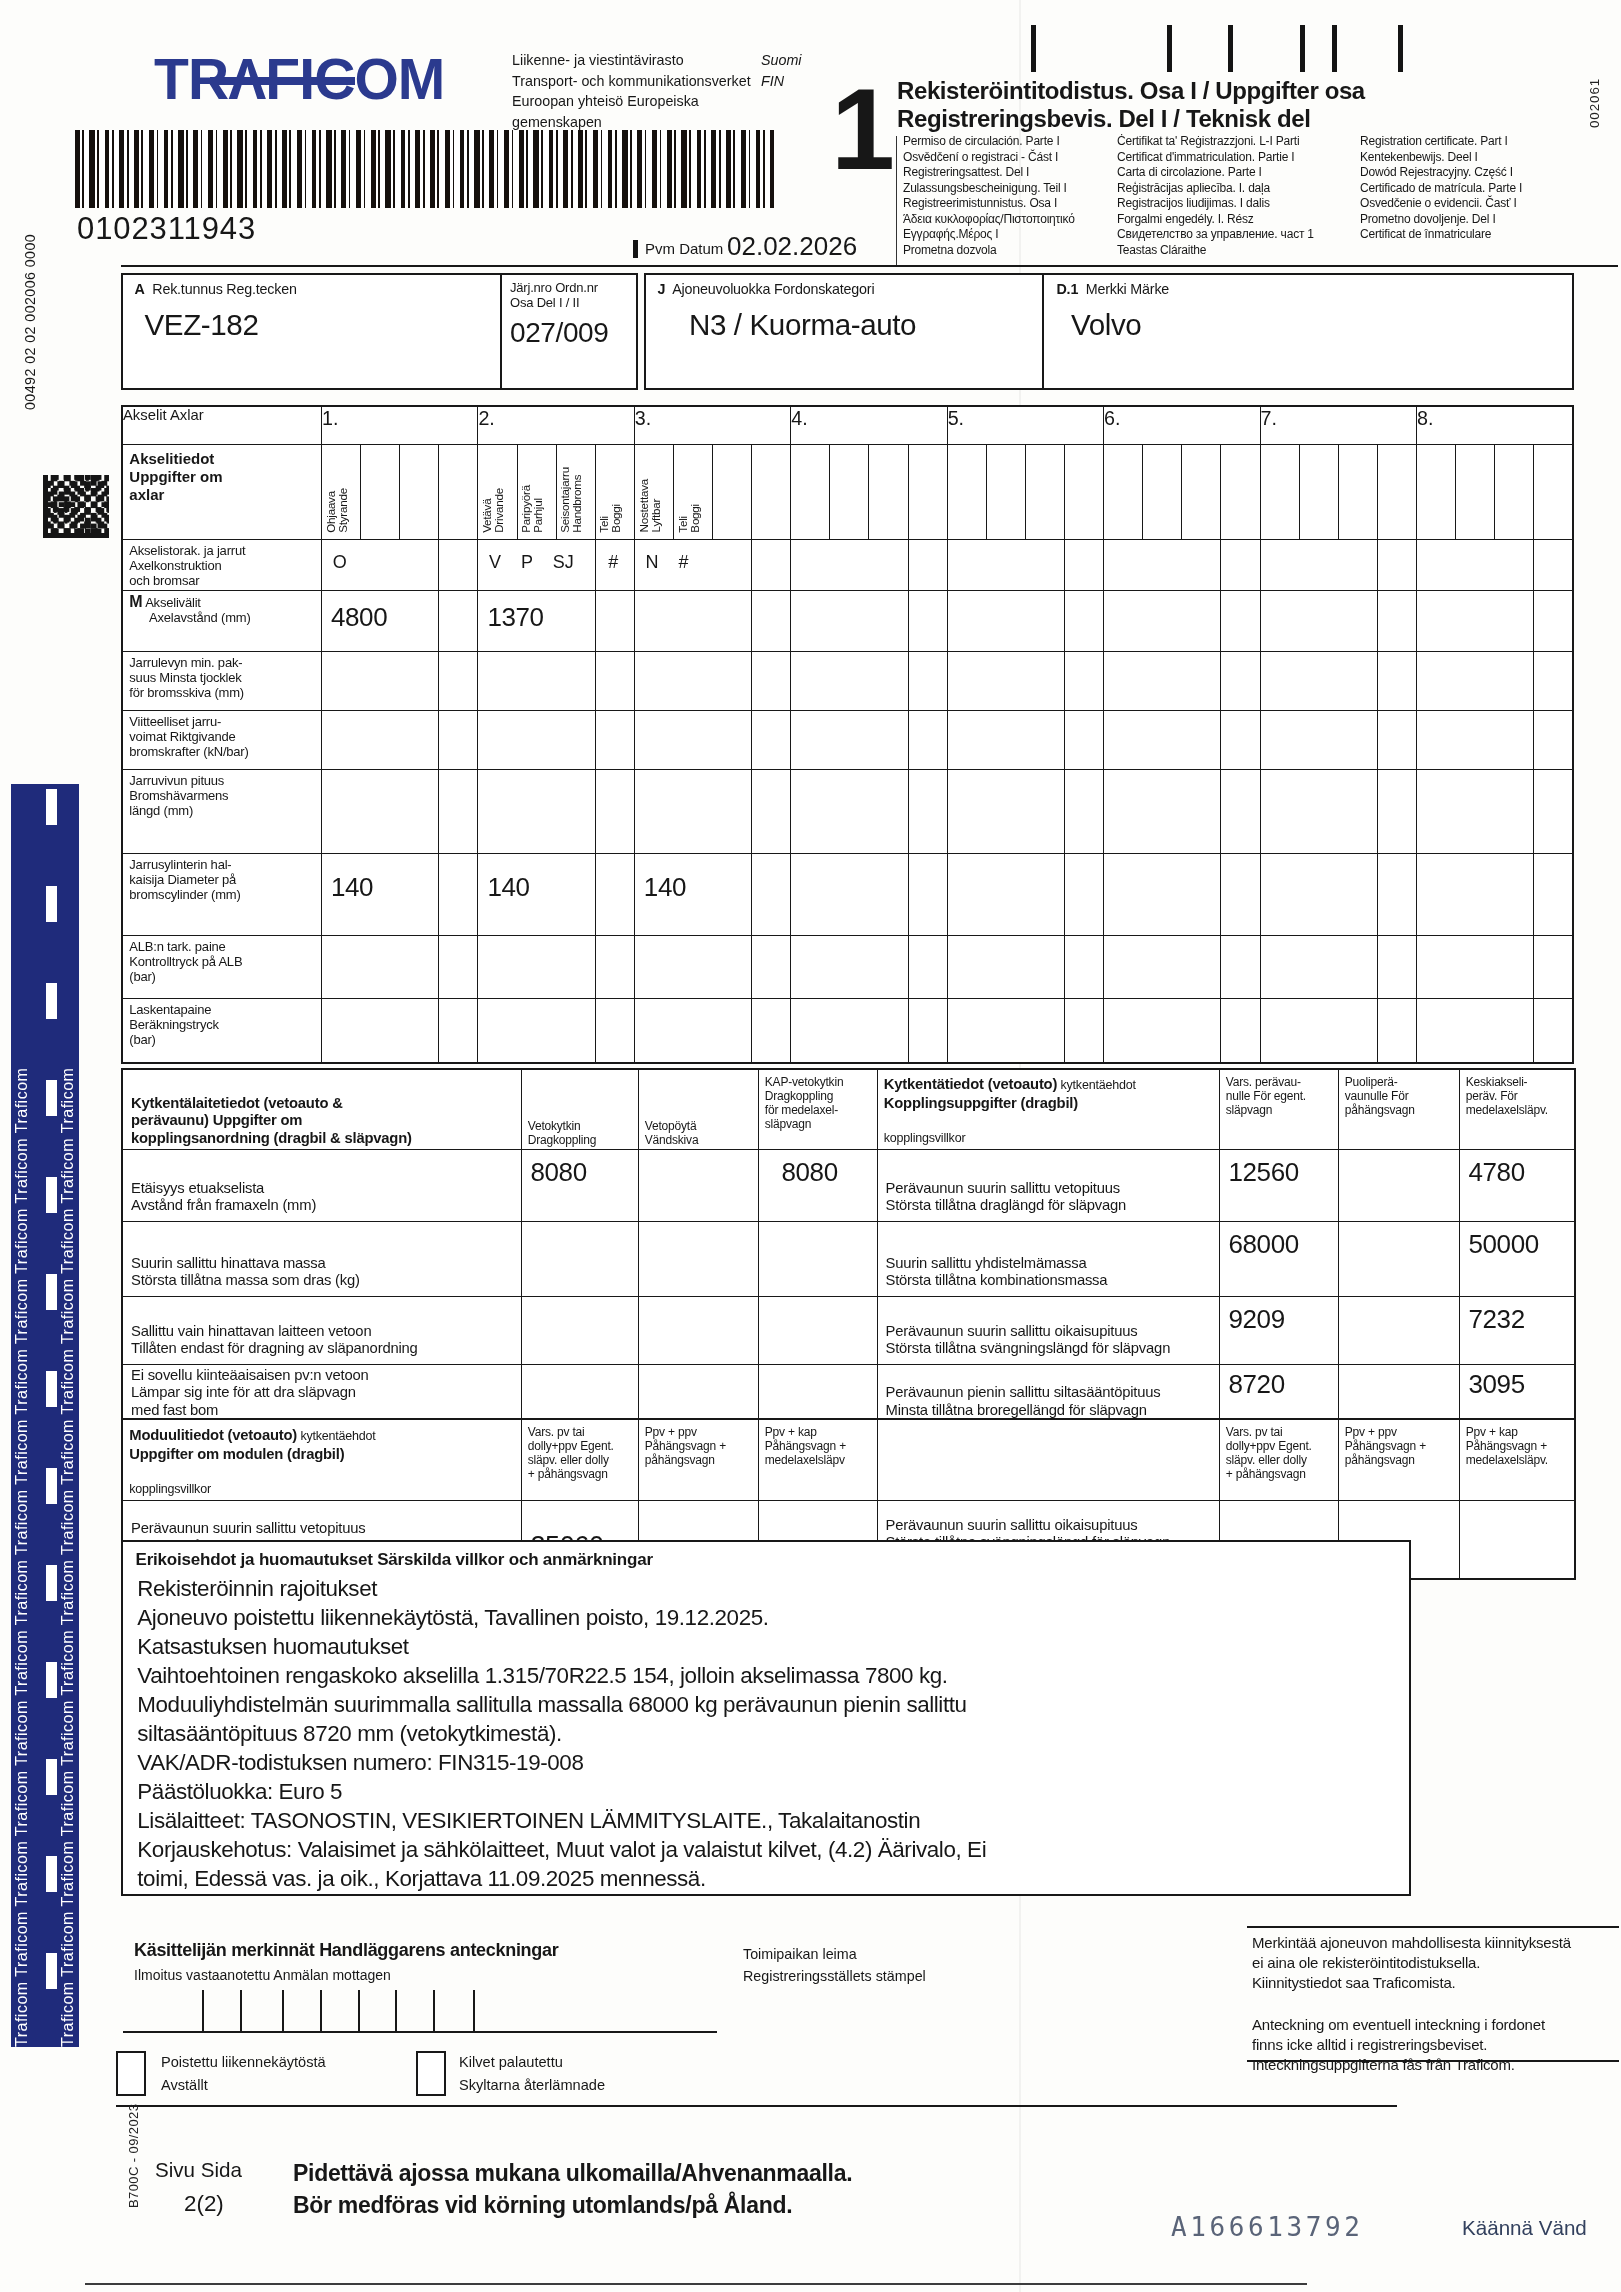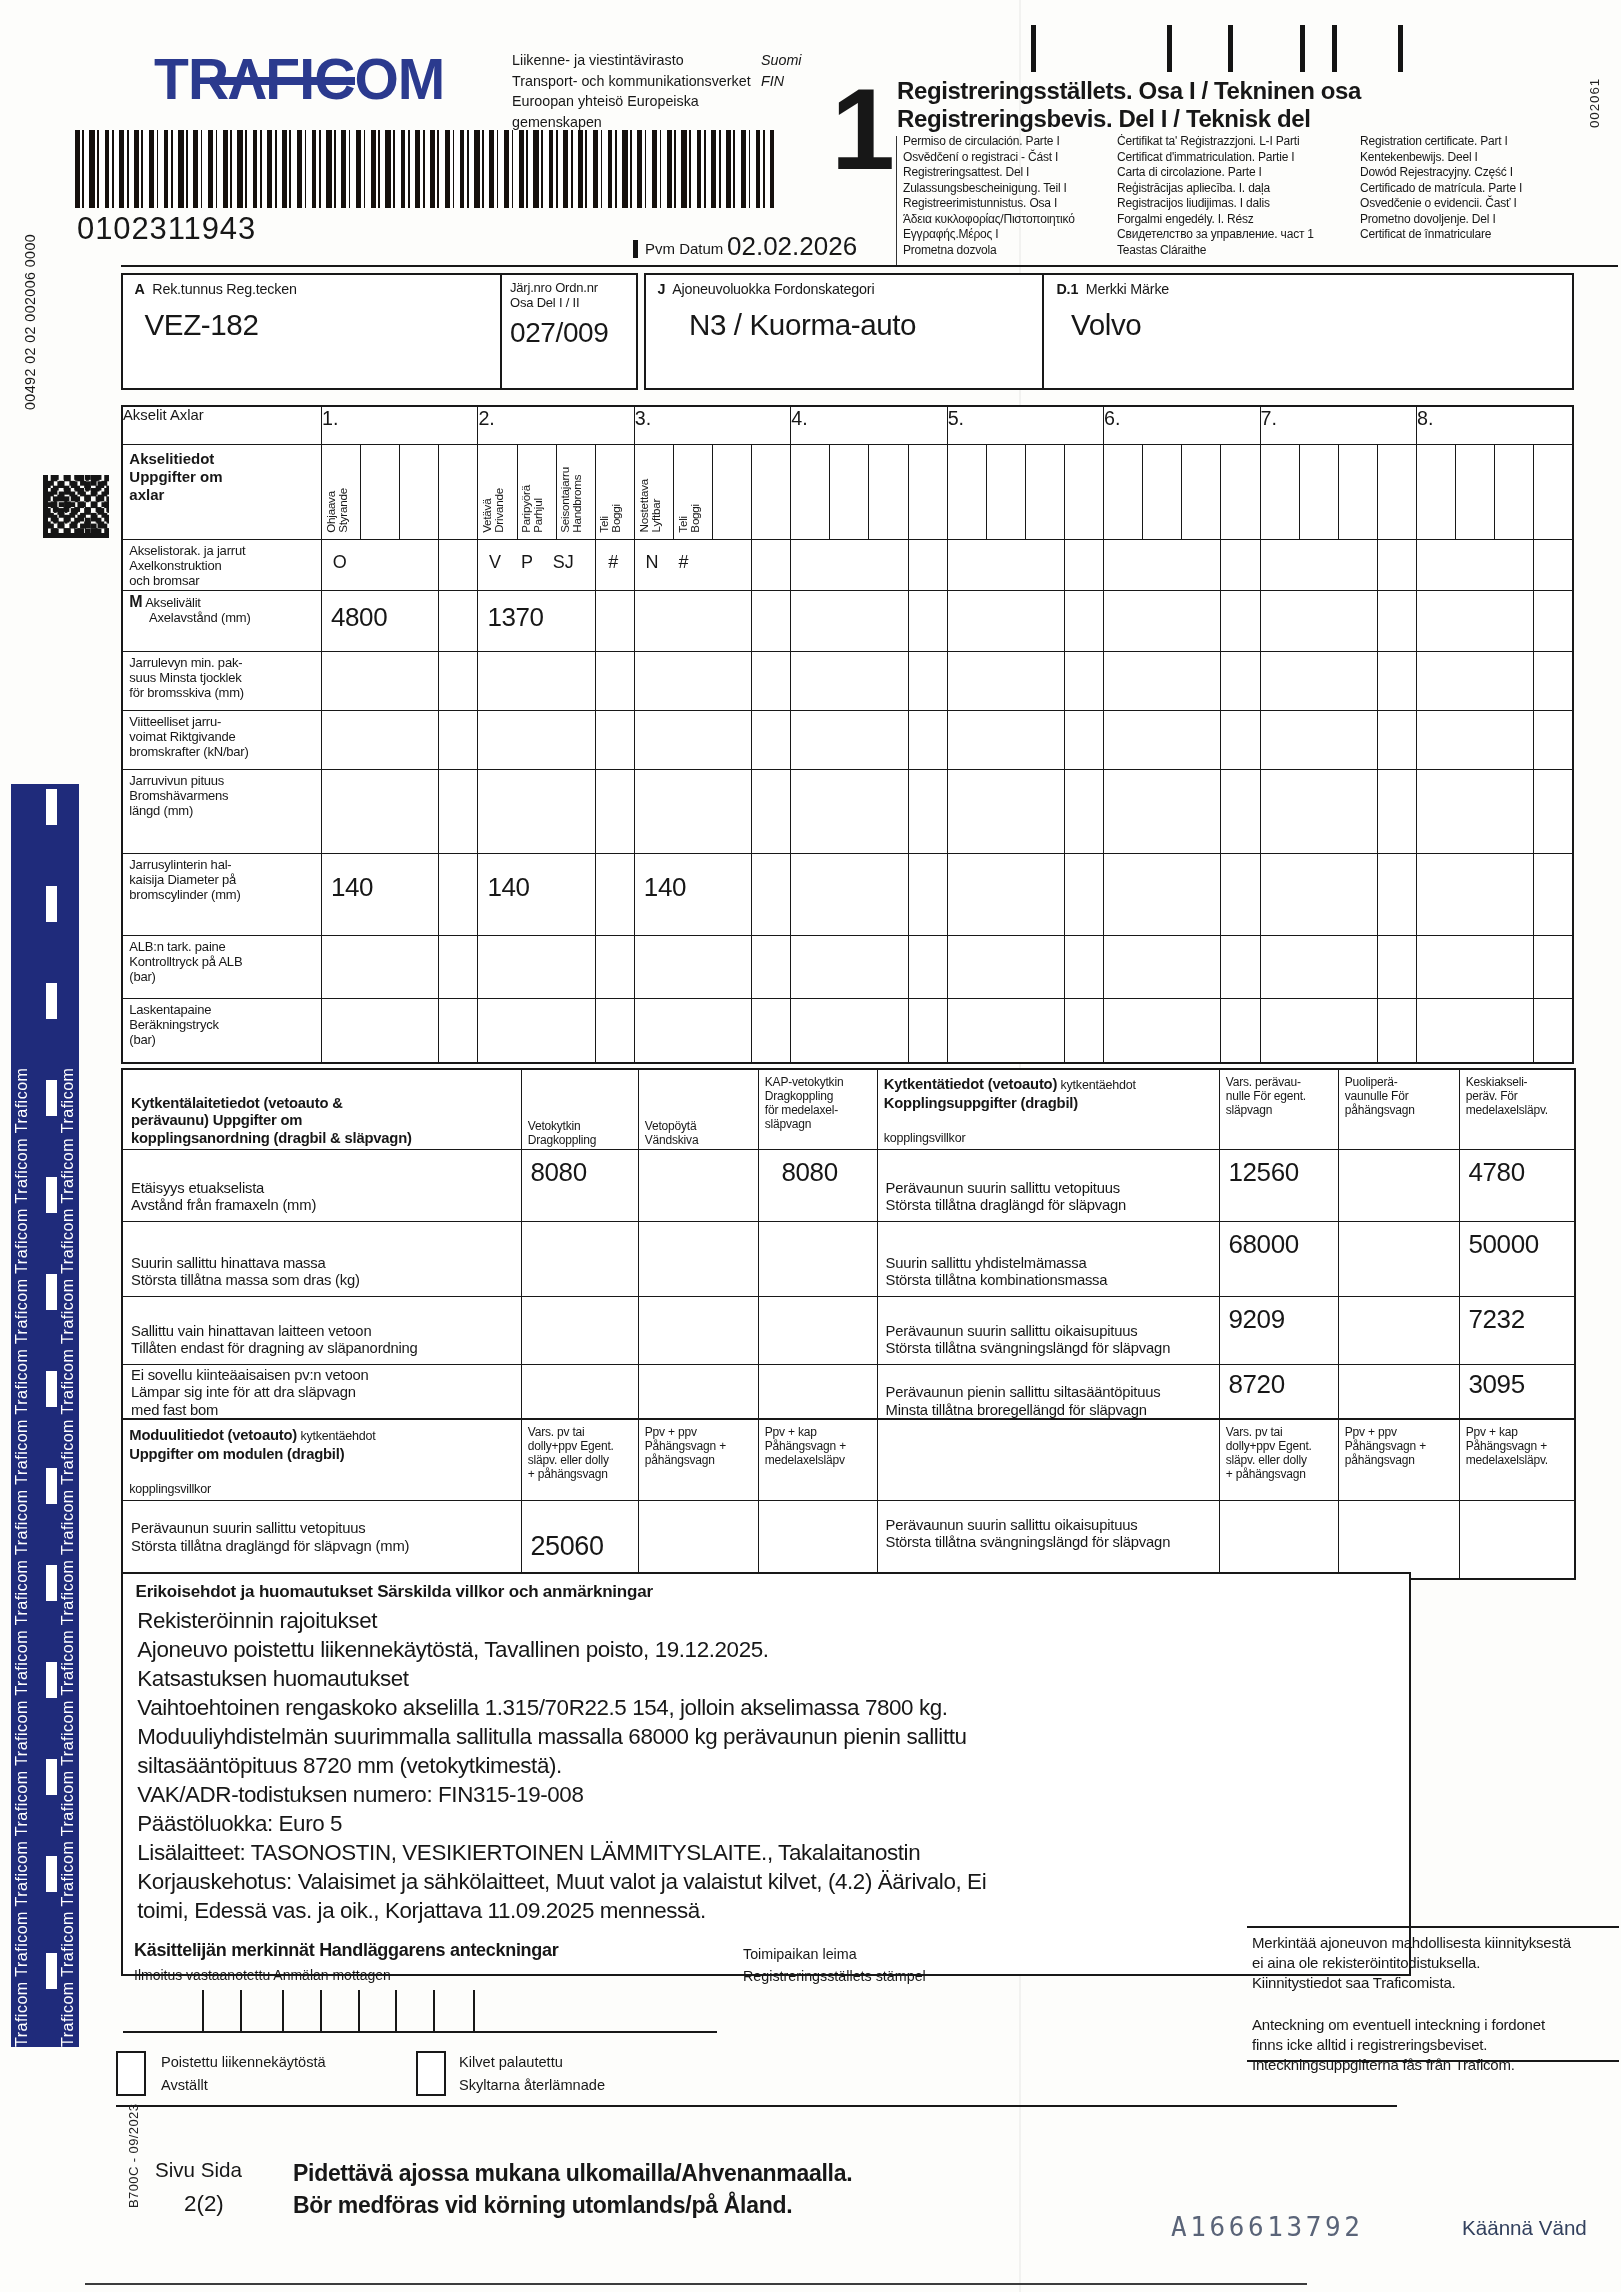--- a/index.html
+++ b/index.html
@@ -106,21 +106,21 @@
   <div class="regmark" style="left:1031px;"></div>
   <div class="regmark" style="left:1167px;"></div>
   <div class="regmark" style="left:1228px;"></div>
   <div class="regmark" style="left:1300px;"></div>
   <div class="regmark" style="left:1332px;"></div>
   <div class="regmark" style="left:1398px;"></div>
 
   <div class="abs vtext serial-right" style="left:1587px;top:56px;height:72px;">002061</div>
 
   <div class="abs part-one" style="left:831px;top:82px;">1</div>
-  <div class="abs doc-title" style="left:897px;top:77px;">Registreringsställets. Osa I / Tekninen osa</div>
+  <div class="abs doc-title" style="left:897px;top:77px;">Rekisteröintitodistus. Osa I / Uppgifter osa</div>
   <div class="abs doc-title" style="left:897px;top:105px;">Registreringsbevis. Del I / Teknisk del</div>
   <div class="abs vline" style="left:896px;top:136px;height:129px;"></div>
   <div class="abs langcol pre" style="left:903px;top:134px;width:213px;">Permiso de circulación. Parte I
 Osvědčení o registraci - Část I
 Registreringsattest. Del I
 Zulassungsbescheinigung. Teil I
 Registreerimistunnistus. Osa I
 Άδεια κυκλοφορίας/Πιστοποιητικό
 Εγγραφής.Μέρος I
 Prometna dozvola</div>
@@ -648,21 +648,21 @@
 Största tillåtna svängningslängd för släpvagn</div>
             </td>
         <td></td>
         <td></td>
         <td></td>
       </tr>
     </tbody>
       </table>
   </div>
 
-  <div class="abs specbox" style="left:121px;top:1572px;width:1290px;height:404px;">
+  <div class="abs specbox" style="left:121px;top:1540px;width:1290px;height:356px;">
     <div class="spectitle" style="padding:8px 0 0 12.5px;">Erikoisehdot ja huomautukset Särskilda villkor och anmärkningar</div>
     <div class="specbody" style="padding:3.6px 0 0 14.3px;">Rekisteröinnin rajoitukset
 Ajoneuvo poistettu liikennekäytöstä, Tavallinen poisto, 19.12.2025.
 Katsastuksen huomautukset
 Vaihtoehtoinen rengaskoko akselilla 1.315/70R22.5 154, jolloin akselimassa 7800 kg.
 Moduuliyhdistelmän suurimmalla sallitulla massalla 68000 kg perävaunun pienin sallittu
 siltasääntöpituus 8720 mm (vetokytkimestä).
 VAK/ADR-todistuksen numero: FIN315-19-008
 Päästöluokka: Euro 5
 Lisälaitteet: TASONOSTIN, VESIKIERTOINEN LÄMMITYSLAITE., Takalaitanostin

